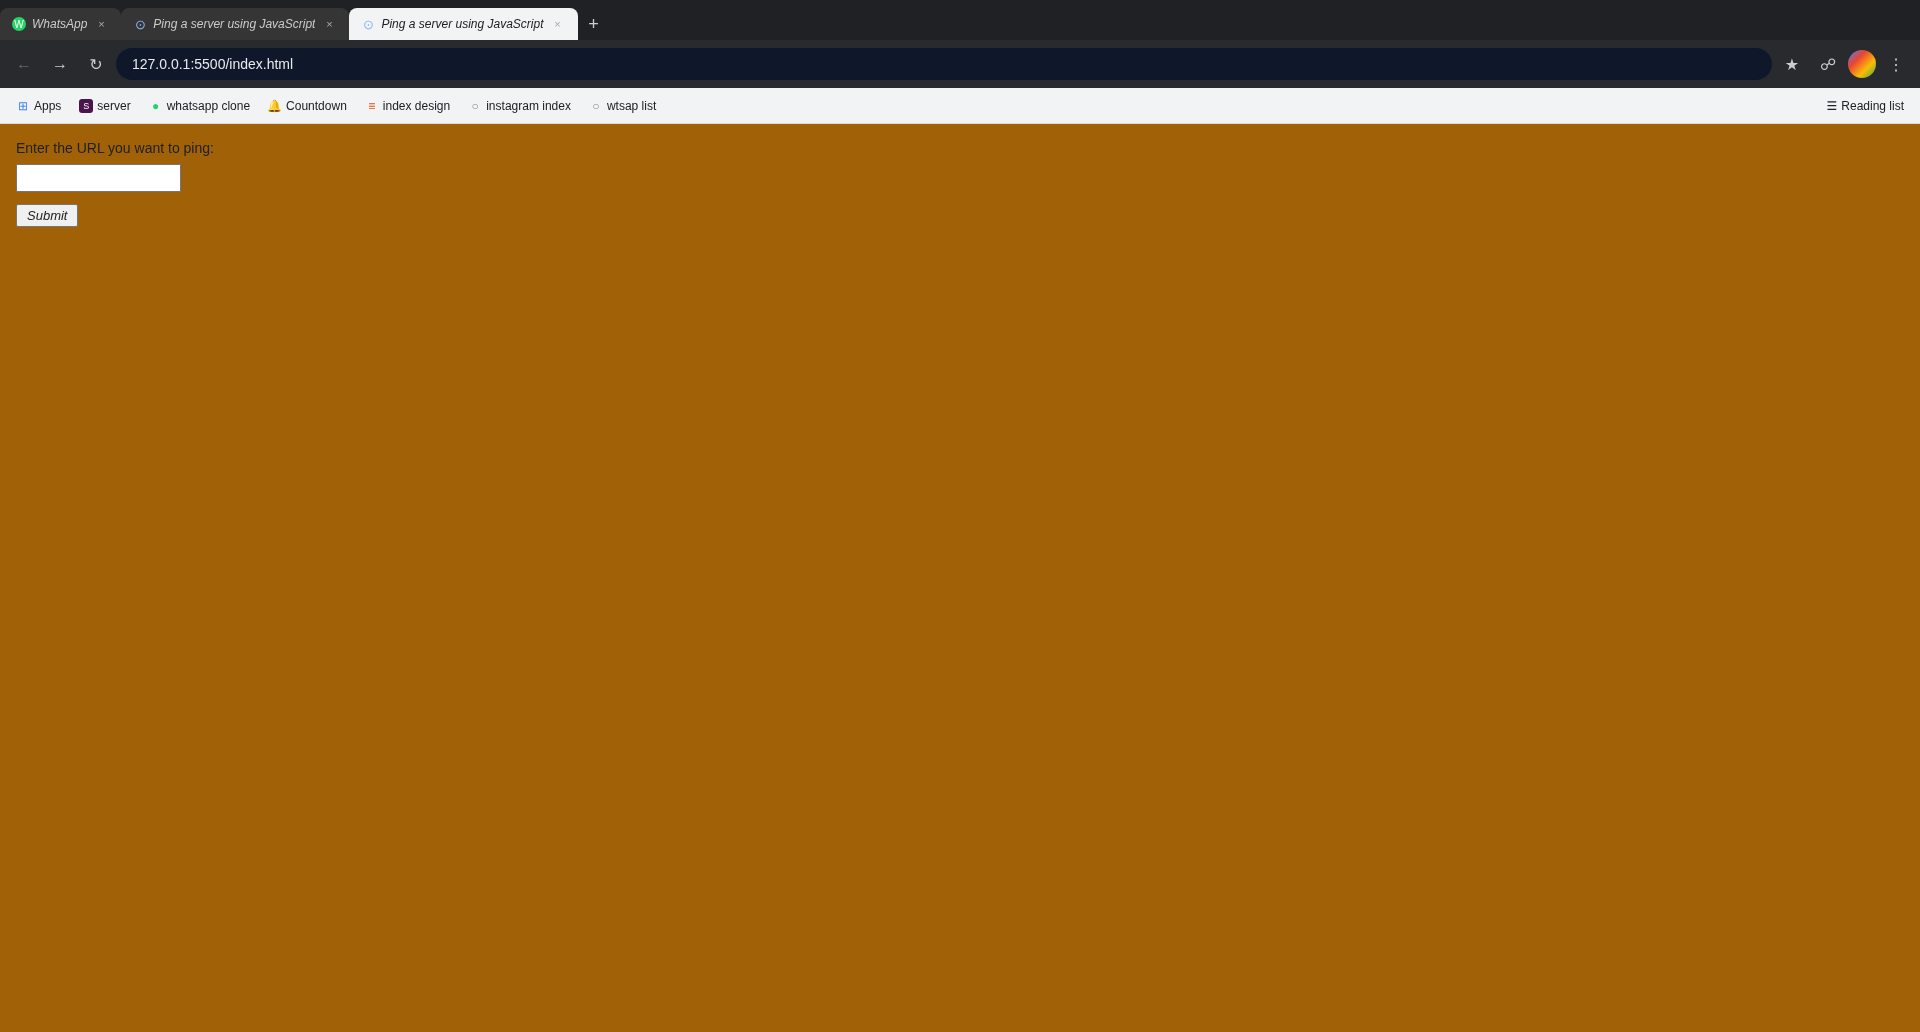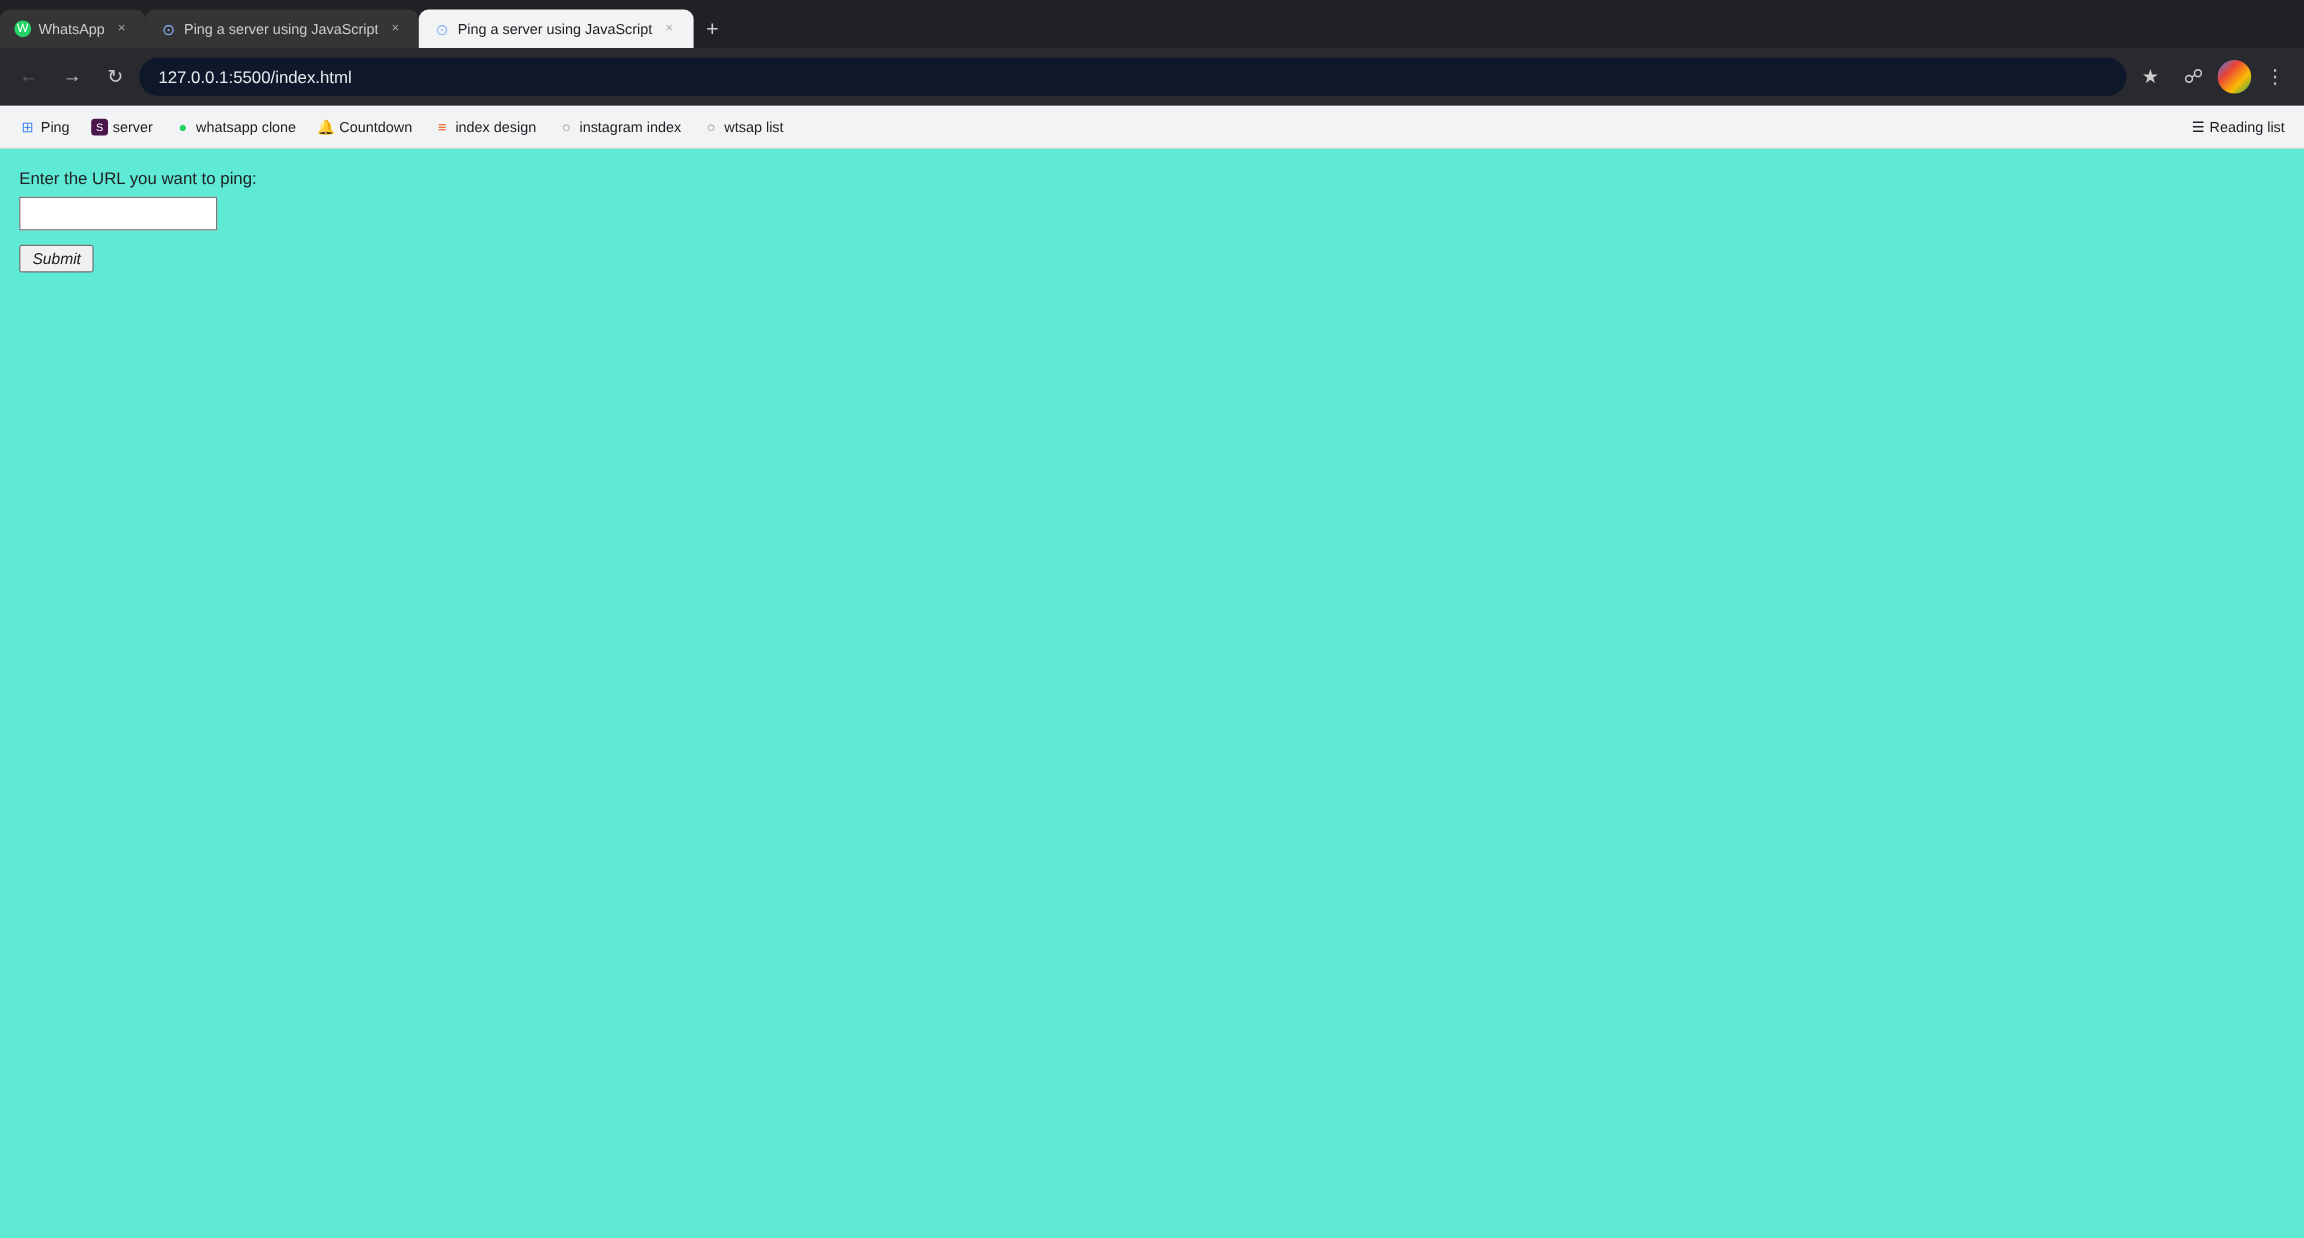--- a/index.html
+++ b/index.html
@@ -46,20 +46,21 @@
       justify-content: center;
       font-size: 10px;
     }
     .tab-favicon.whatsapp { background: #25D366; color: white; }
     .tab-favicon.globe { background: none; color: #8ab4f8; font-size: 13px; }
     .tab-label {
       flex: 1;
       overflow: hidden;
       text-overflow: ellipsis;
       white-space: nowrap;
+      font-style: italic;
     }
     .tab-close {
       width: 16px;
       height: 16px;
       border-radius: 50%;
       display: flex;
       align-items: center;
       justify-content: center;
       font-size: 11px;
       cursor: pointer;
@@ -190,21 +191,21 @@
       padding: 4px 8px;
       border-radius: 4px;
       cursor: pointer;
       font-size: 12px;
       color: #202124;
     }
 
     
     .page-content {
       padding: 16px;
-      background: #5eead4;
+      background: #a16207;
       min-height: calc(1032px - 124px);
     }
     .page-label {
       font-size: 14px;
       color: #202124;
       margin-bottom: 8px;
     }
     .url-input {
       display: block;
       width: 165px;
@@ -264,21 +265,21 @@
       <button class="nav-icon-btn">☍</button>
       <div class="avatar"></div>
       <button class="nav-icon-btn">⋮</button>
     </div>
   </div>
 
   <div class="bookmarks-bar">
 
     <div class="bookmark-item">
       <span class="bookmark-icon apps">⊞</span>
-      <span>Ping</span>
+      <span>Apps</span>
     </div>
 
     <div class="bookmark-item">
       <span class="bookmark-icon slack">S</span>
       <span>server</span>
     </div>
 
     <div class="bookmark-item">
       <span class="bookmark-icon whatsapp-bm">●</span>
       <span>whatsapp clone</span>

